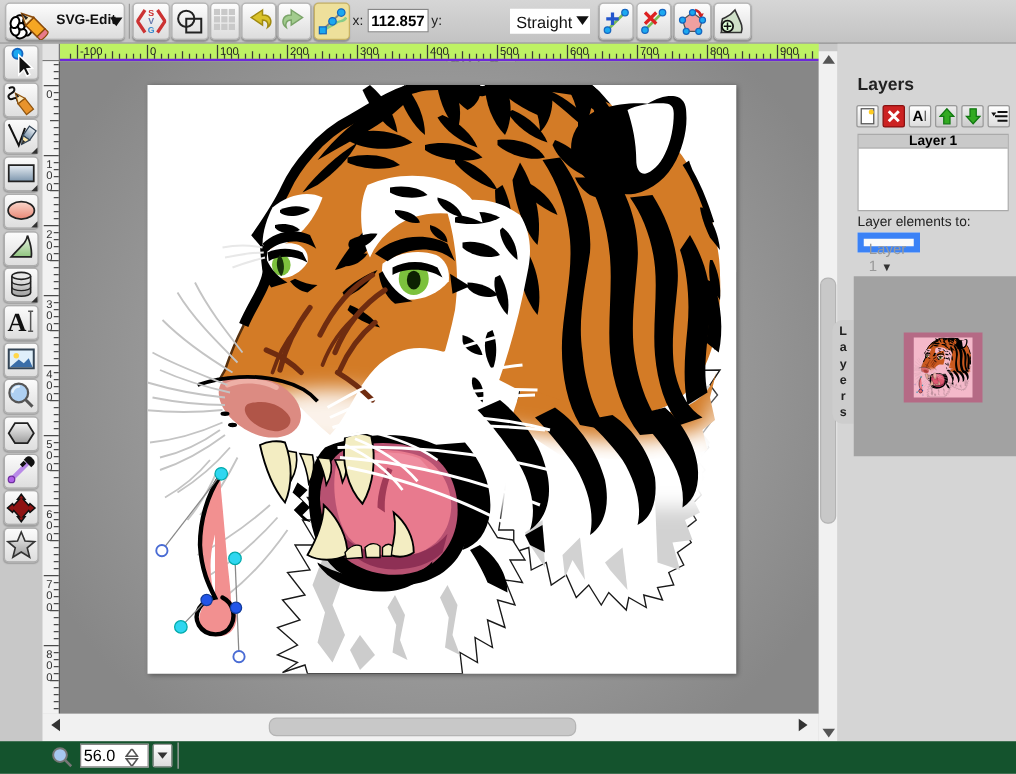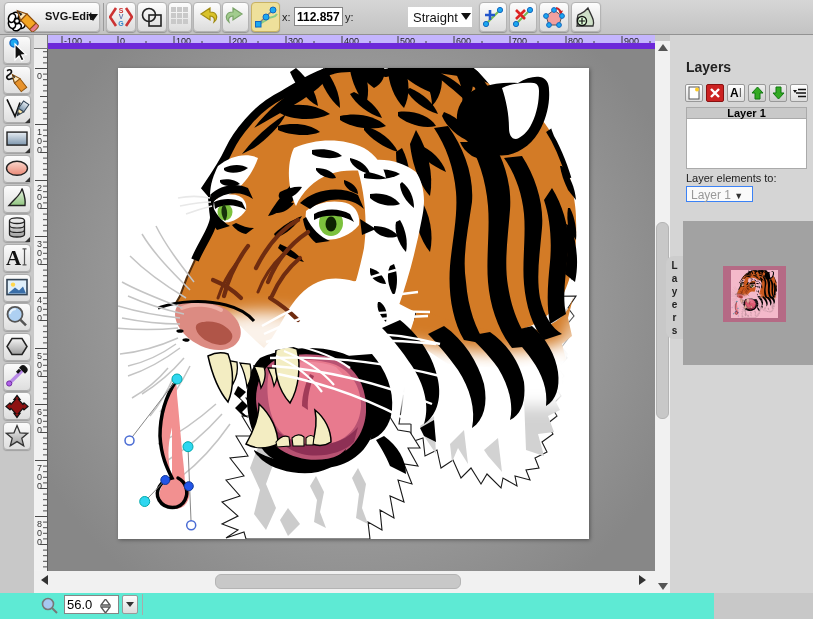--- a/index.html
+++ b/index.html
@@ -4,32 +4,32 @@
  font-family:"Liberation Sans",sans-serif;background:#c8c8c8;}
 *{box-sizing:border-box}
 .abs{position:absolute}
 #toolbar{left:0;top:0;width:813px;height:35px;background:linear-gradient(#d6d6d6,#c3c3c3);border-bottom:1px solid #929292}
 .tbtn{position:absolute;top:2px;height:30px;background:linear-gradient(#fdfdfd,#dcdcdc);border:1px solid #b4b4b4;border-radius:4px;box-shadow:0 1px 1px rgba(0,0,0,.25)}
 .sel{background:#eee09b;border:1px solid #c8b264}
 #leftbar{left:0;top:35px;width:34px;height:584px;background:#c8c8c8}
 .ltool{position:absolute;left:3px;width:28px;height:28px;background:linear-gradient(#fbfbfb,#dedede);border:1px solid #adadad;border-radius:4px;box-shadow:0 1px 1px rgba(0,0,0,.2)}
 .flyout{width:0;height:0;border-left:5px solid transparent;border-bottom:5px solid #333}
 #corner{left:34px;top:35px;width:14px;height:14px;background:#e3e3e3;border-right:1px solid #777;border-bottom:1px solid #777}
-#hruler{left:48px;top:35px;width:607px;height:14px;background:#c4b5fd;border-bottom:6px solid #6d28d9;overflow:hidden}
+#hruler{left:48px;top:35px;width:607px;height:14px;background:#bef264;border-bottom:2px solid #6d28d9;overflow:hidden}
 #vruler{left:34px;top:49px;width:14px;height:522px;background:#f2f2f2;border-right:1px solid #555;overflow:hidden}
 #workspace{left:48px;top:49px;width:607px;height:522px;overflow:hidden;background:radial-gradient(circle 400px at 305px 255px,#9d9d9d 0%,#999 55%,#878787 88%)}
 #canvas{position:absolute;left:70px;top:19px;width:471px;height:471px;background:#fff;box-shadow:1px 1px 4px rgba(0,0,0,.4)}
 #vscroll{left:655px;top:41px;width:15px;height:552px;background:#f1f1f1}
 #vthumb{left:1px;top:181px;width:13px;height:197px;background:#c8c8c8;border:1px solid #b4b4b4;border-radius:6px}
 #hscroll{left:34px;top:571px;width:621px;height:22px;background:#f1f1f1}
 #hthumb{left:181px;top:3px;width:246px;height:15px;background:#c8c8c8;border:1px solid #b4b4b4;border-radius:6px}
 .arr{position:absolute;width:0;height:0}
 #rightpanel{left:670px;top:35px;width:143px;height:558px;background:#d5d5d5}
 #laytab{left:666px;top:256px;width:17px;height:83px;background:#cdcdcd;border-radius:8px 0 0 8px;color:#222;font-weight:bold;font-size:10px;text-align:center;line-height:13px;padding-top:3px}
-#bottombar{left:0;top:593px;width:714px;height:26px;background:#5eead4}
+#bottombar{left:0;top:593px;width:813px;height:26px;background:#14532d}
 input{font-family:"Liberation Sans",sans-serif}
 .ed{border:1px solid #868686;background:#fff;font-size:13px;padding:0 2px}
 </style></head>
 <body>
 <div class="abs" id="toolbar">
   <div class="tbtn" style="left:4px;width:96px"></div>
   <svg class="abs" style="left:7px;top:3px" width="36" height="29" viewBox="0 0 36 29">
     <g stroke="#000" stroke-width="1.6" fill="#fff">
       <ellipse cx="10" cy="13" rx="3.4" ry="4.6" transform="rotate(-60 10 13)"></ellipse>
       <ellipse cx="15" cy="15" rx="3.4" ry="4.6" transform="rotate(-20 15 15)"></ellipse>
@@ -814,21 +814,21 @@
   <svg class="abs" style="left:107px;top:4px" width="15" height="11">
       <path d="M1 2 L5 2 L3 5 Z" fill="#111"></path>
       <path d="M6 1.5 L14 1.5 M4 5 L14 5 M6 8.5 L14 8.5" stroke="#111" stroke-width="1.6"></path>
     </svg>
 </div>
 <div class="abs" style="left:686px;top:107px;width:121px;height:62px;border:1px solid #aaa">
   <div style="height:11px;background:#c9c9c9;border-bottom:1px solid #aaa;font-size:11px;font-weight:bold;text-align:center;line-height:11px;color:#000">Layer 1</div>
   <div style="height:49px;background:#fff"></div>
 </div>
 <div class="abs" style="left:686px;top:172px;font-size:11px;color:#222">Layer elements to:</div>
-<div class="abs" style="left:686px;top:186px;width:67px;height:16px;background:#fafafa;border:1px solid #3b82f6;font-size:12px;color:#999;padding:1px 0 0 4px">Layer 1 <span style="color:#333;font-size:9px">▼</span></div>
+<div class="abs" style="left:686px;top:186px;width:50px;height:16px;background:#fafafa;border:5px solid #3b82f6;font-size:12px;color:#999;padding:1px 0 0 4px">Layer 1 <span style="color:#333;font-size:9px">▼</span></div>
 <div class="abs" style="left:683px;top:221px;width:130px;height:144px;background:#a2a2a2"></div>
 <div class="abs" style="left:723px;top:266px;width:63px;height:56px;background:#b56a85"></div>
 <div class="abs" style="left:731px;top:270px;width:47px;height:48px;background:#f4b9ca"></div>
 <svg class="abs" style="left:731px;top:270px;mix-blend-mode:multiply" width="47" height="48" viewBox="0 0 471 471">
     <use href="#tigerart"></use>
   </svg>
 <div class="abs" id="bottombar">
   <svg class="abs" style="left:40px;top:3px" width="19" height="19" viewBox="0 0 19 19">
     <circle cx="8" cy="8" r="5.5" fill="#a6c8f0" stroke="#777" stroke-width="1.6"></circle>
     <line x1="12" y1="12" x2="17" y2="17" stroke="#777" stroke-width="2"></line>

